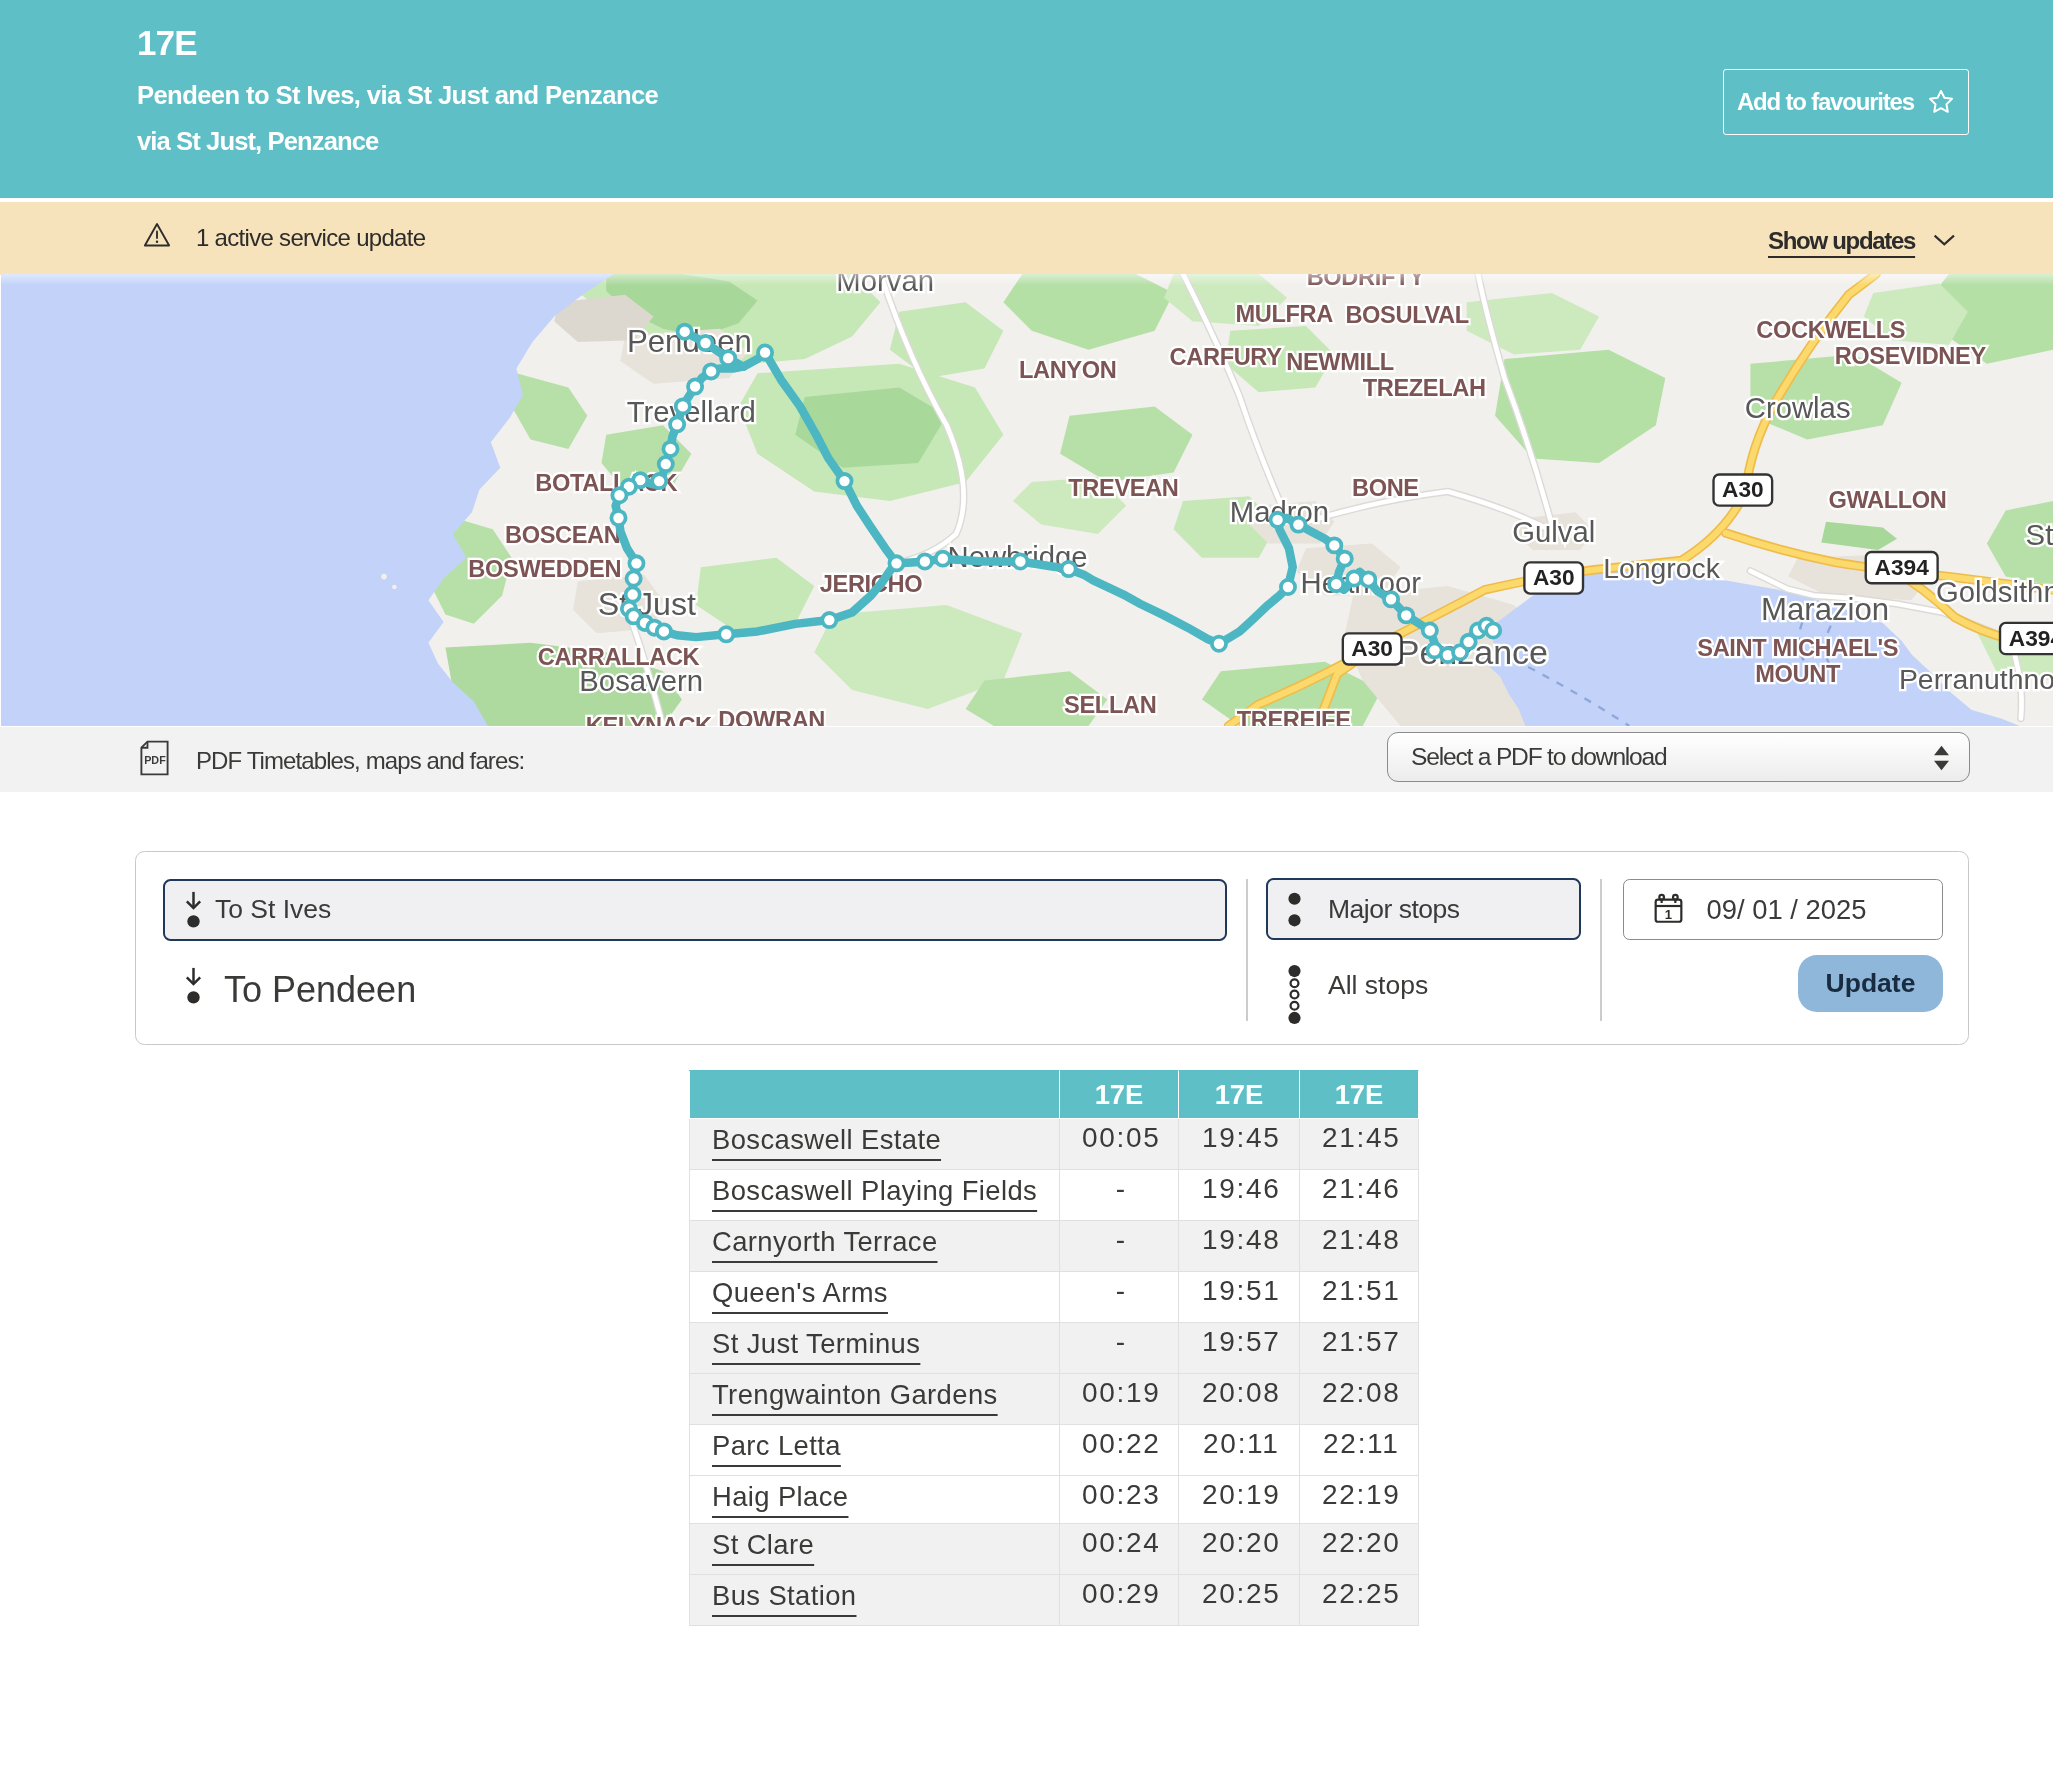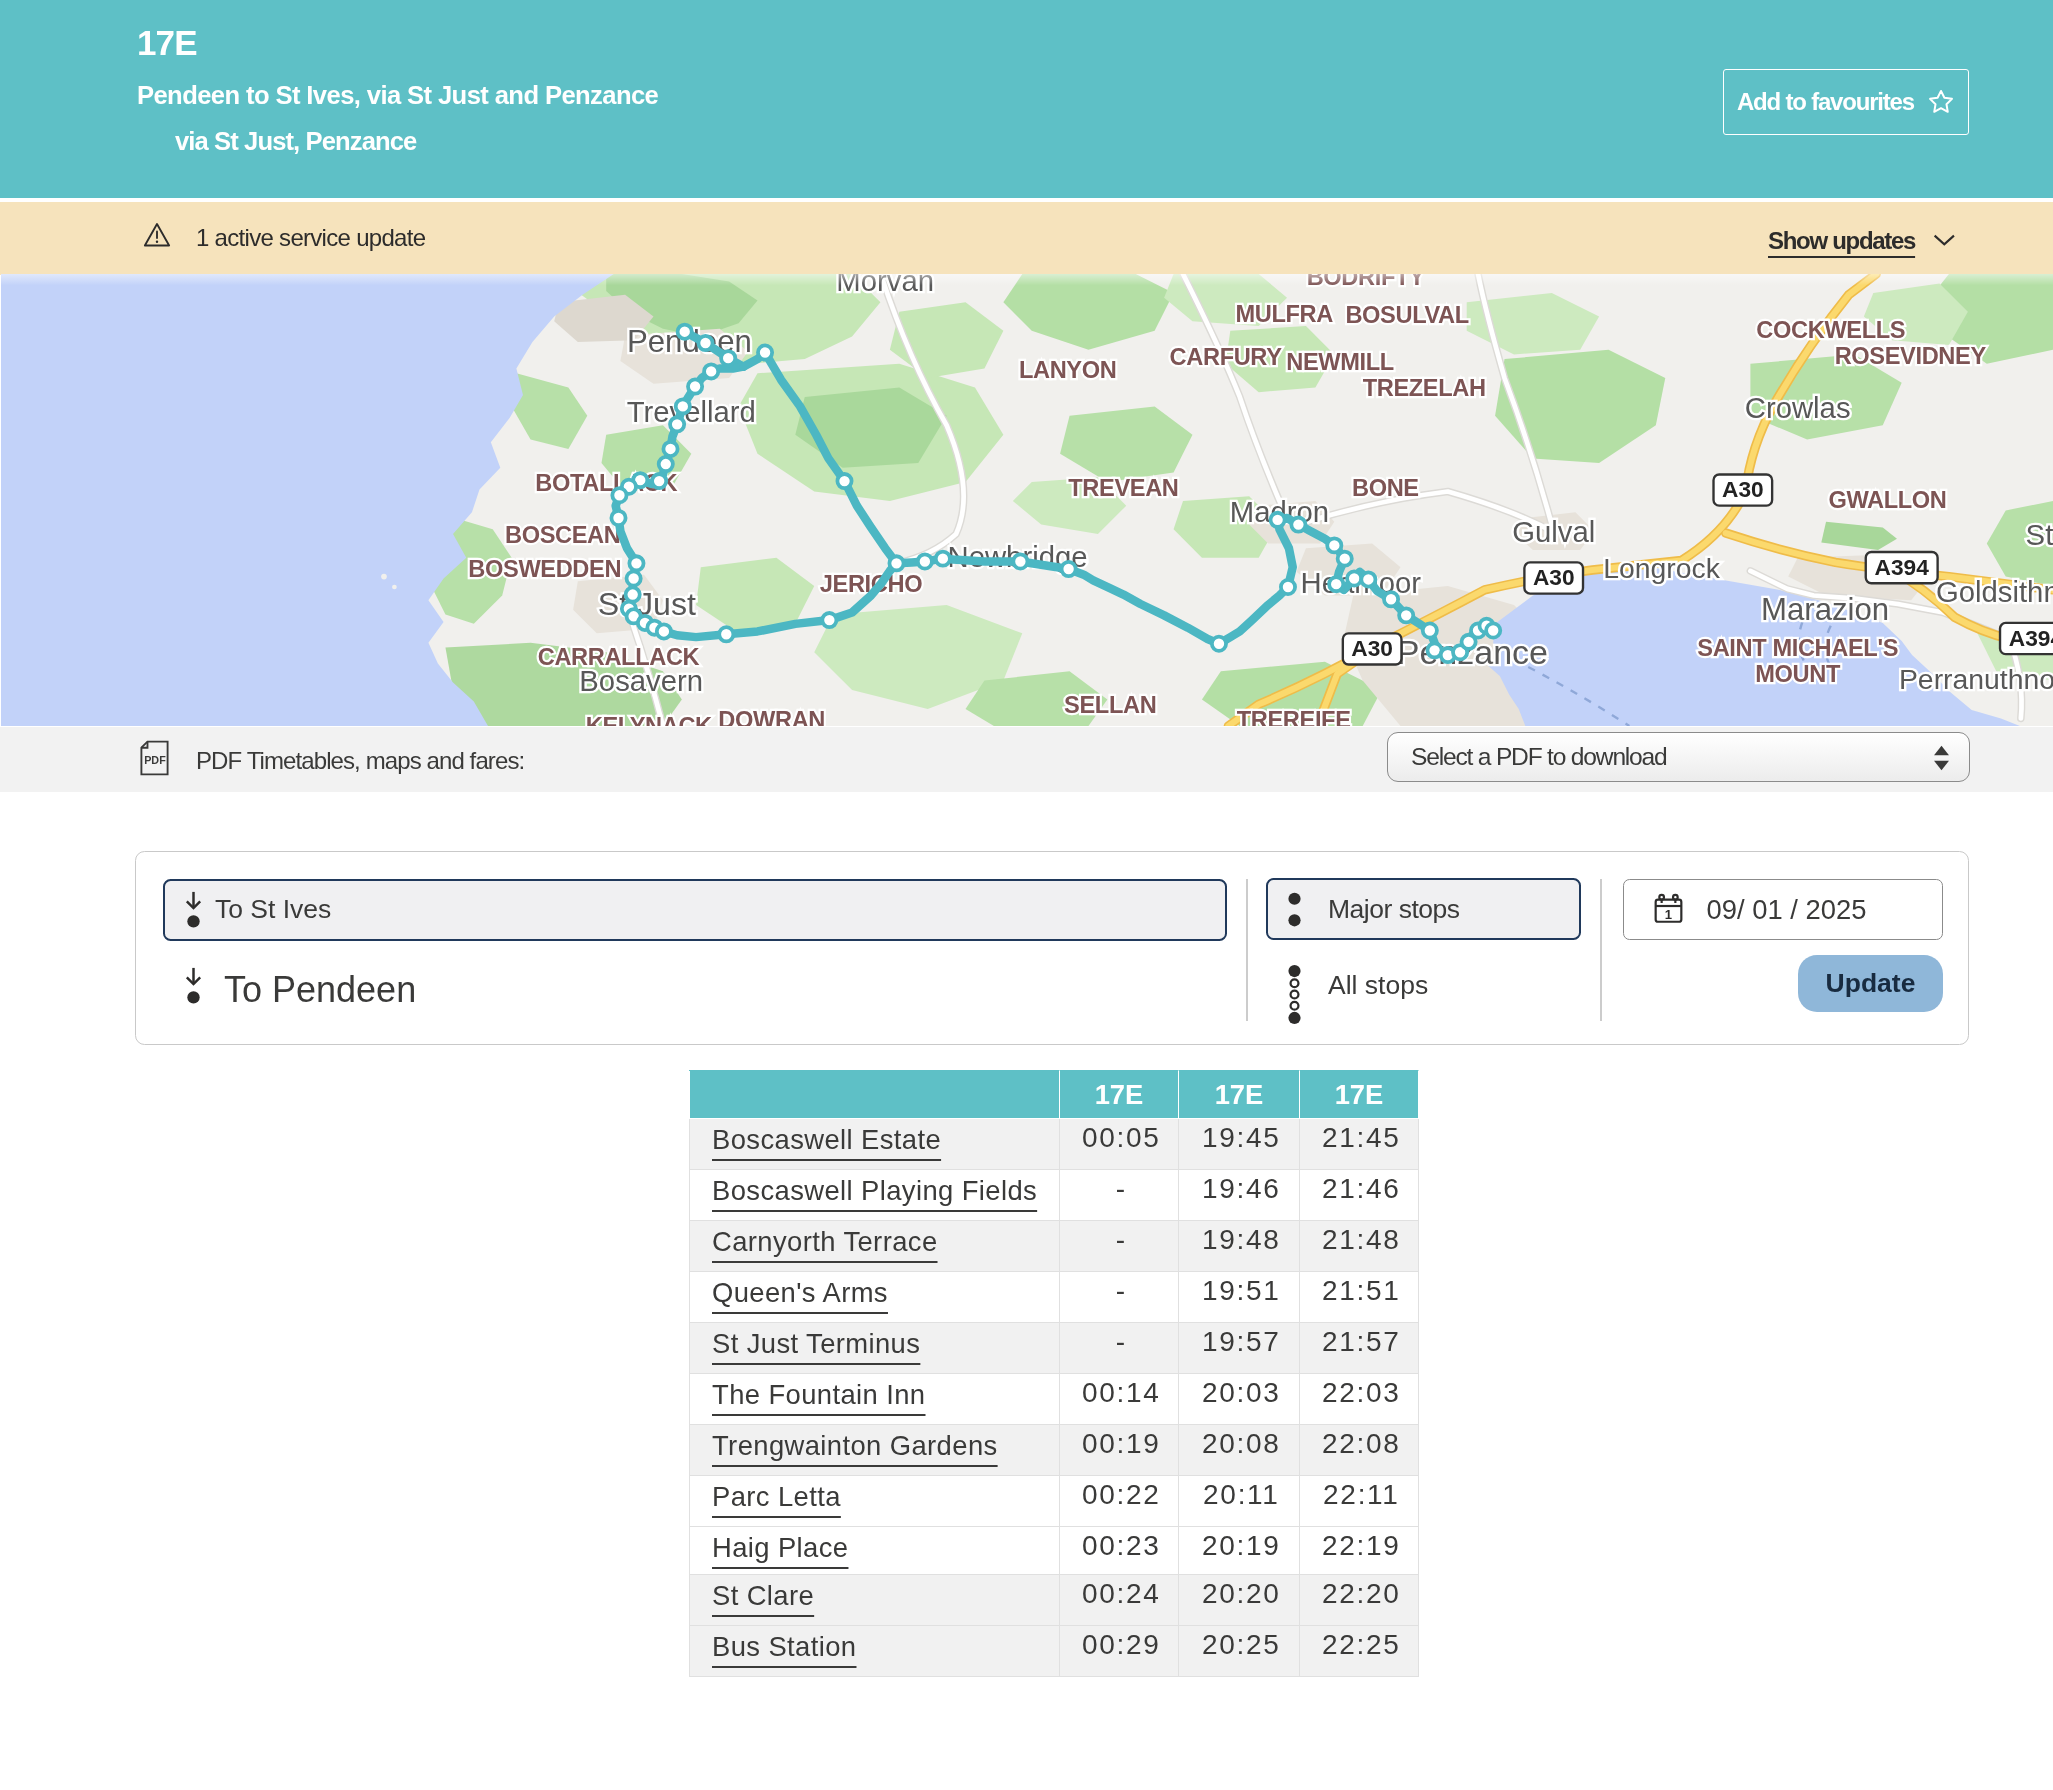--- a/index.html
+++ b/index.html
@@ -21,21 +21,21 @@
 table.tt tr.g td{background:#f1f1f1}
 table.tt td.nm{padding-left:22px;text-align:left;font-size:27.4px;letter-spacing:0.4px;padding-top:4.7px}
 table.tt td{text-align:center}
 .u{text-decoration:underline;text-underline-offset:9.5px;text-decoration-thickness:2.4px}
 </style>
 </head>
 <body>
 <div class="abs hero">
   <div class="abs" style="left:137px;top:23px;font-size:35px;font-weight:bold;letter-spacing:-0.9px;">17E</div>
   <div class="abs" style="left:137px;top:81px;font-size:25.6px;font-weight:bold;letter-spacing:-0.6px;">Pendeen to St Ives, via St Just and Penzance</div>
-  <div class="abs" style="left:137px;top:127px;font-size:25.6px;font-weight:bold;letter-spacing:-0.9px;margin-left:38px;">via St Just, Penzance</div>
+  <div class="abs" style="left:137px;top:127px;font-size:25.6px;font-weight:bold;letter-spacing:-0.9px;">via St Just, Penzance</div>
   <div class="abs" style="left:1723px;top:69px;width:246px;height:66px;border:1.9px solid #fff;border-radius:3px;display:flex;align-items:center;justify-content:center;gap:13.2px;font-size:24px;font-weight:bold;white-space:nowrap;letter-spacing:-1.2px;">
     <span>Add to favourites</span>
     <svg width="28" height="28" viewBox="0 0 24 24" fill="none" stroke="#fff" stroke-width="1.7" stroke-linejoin="round">
         <path d="M12 2.5l2.9 5.9 6.5.9-4.7 4.6 1.1 6.5L12 17.3l-5.8 3.1 1.1-6.5L2.6 9.3l6.5-.9z"></path>
       </svg>
   </div>
 </div>
 <div class="abs gap"></div>
 <div class="abs banner">
   <svg class="abs" style="left:143px;top:223px;margin-top:-202px" width="28" height="26.5" viewBox="0 0 30 28" transform=""></svg>
@@ -352,26 +352,20 @@
           <td>-</td>
           <td>19:51</td>
           <td>21:51</td>
         </tr>
 <tr class="g" style="height:51px">
           <td class="nm"><span class="u">St Just Terminus</span></td>
           <td>-</td>
           <td>19:57</td>
           <td>21:57</td>
         </tr>
-<tr style="height:51px">
-          <td class="nm"><span class="u">The Fountain Inn</span></td>
-          <td>00:14</td>
-          <td>20:03</td>
-          <td>22:03</td>
-        </tr>
 <tr class="g" style="height:51px">
           <td class="nm"><span class="u">Trengwainton Gardens</span></td>
           <td>00:19</td>
           <td>20:08</td>
           <td>22:08</td>
         </tr>
 <tr style="height:51px">
           <td class="nm"><span class="u">Parc Letta</span></td>
           <td>00:22</td>
           <td>20:11</td>

